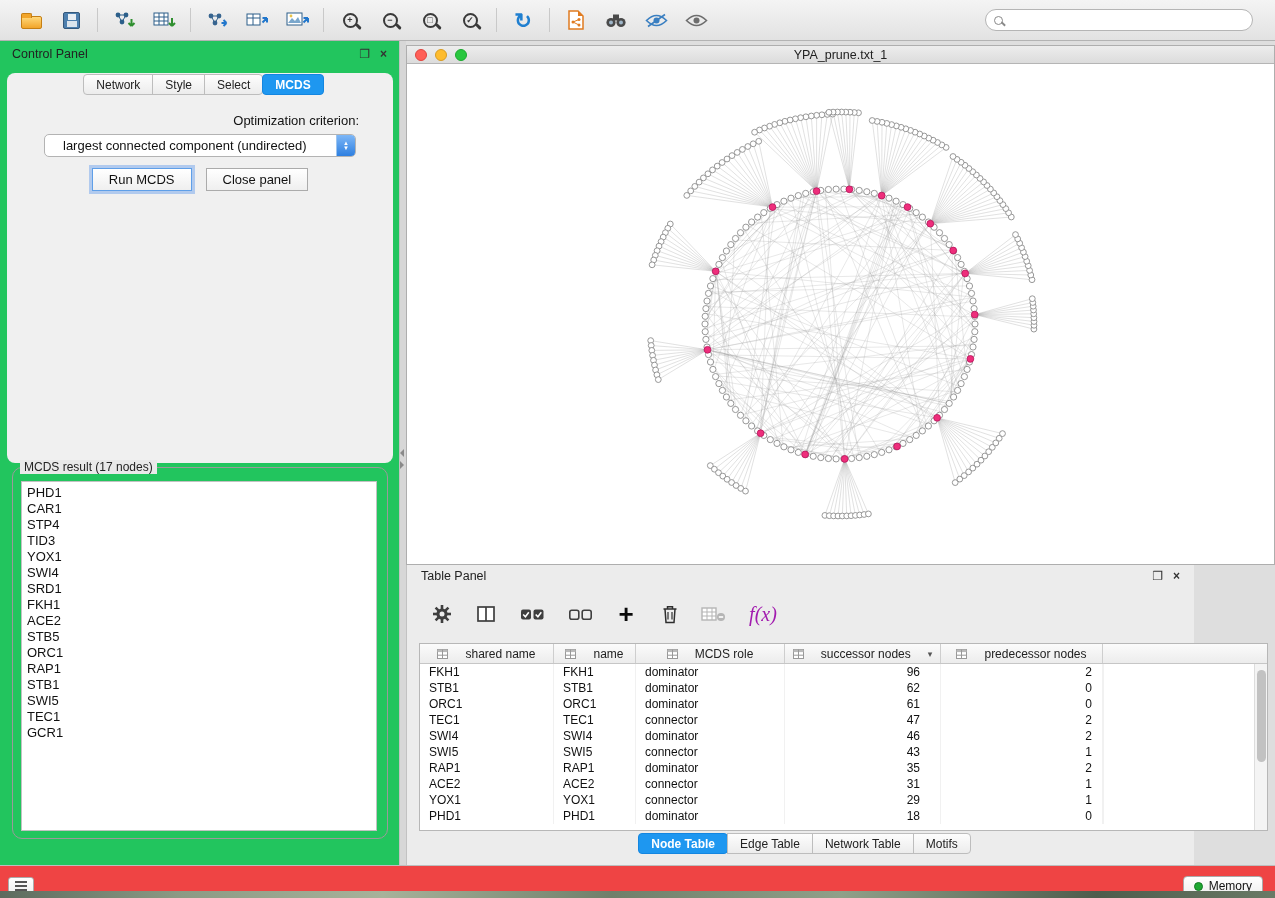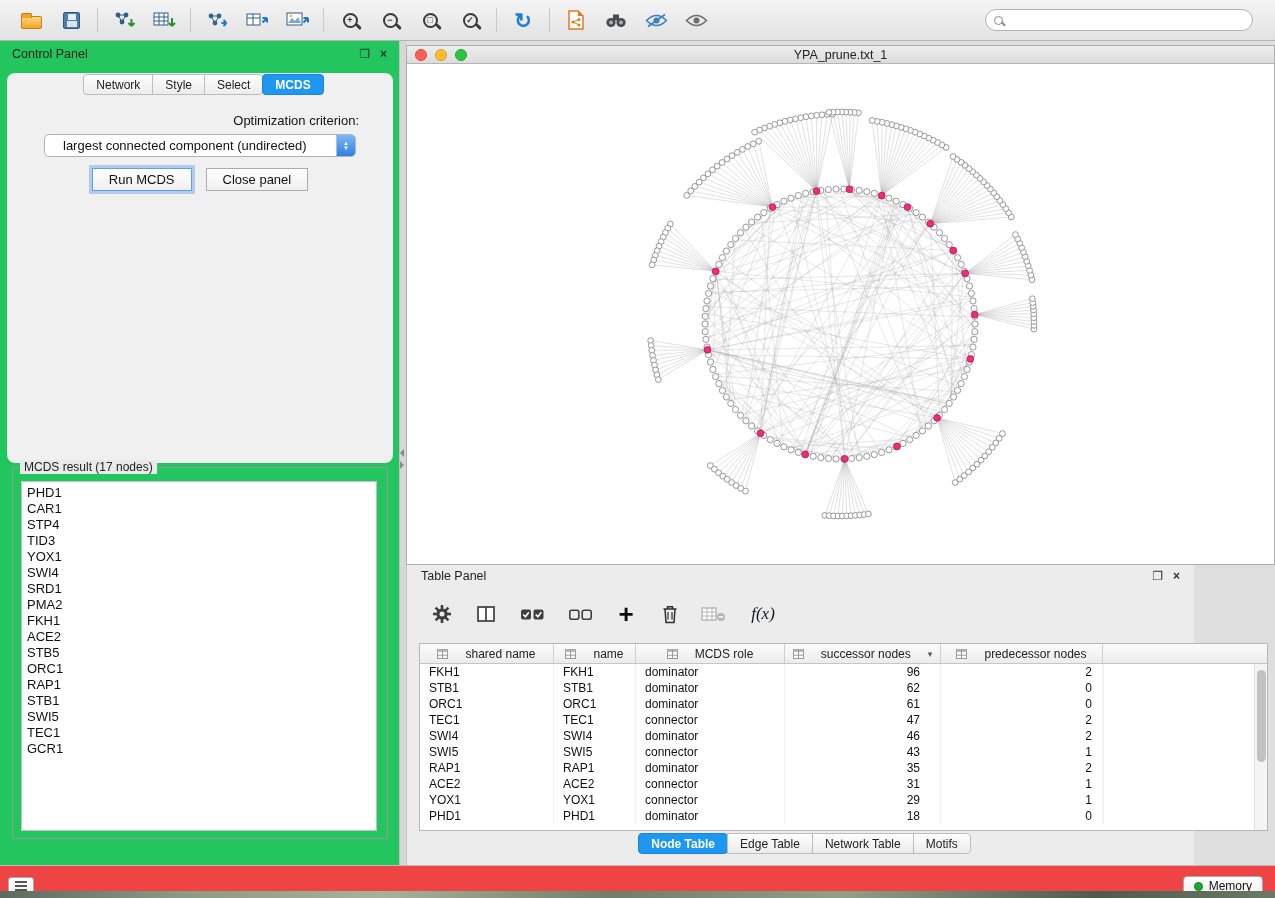--- a/index.html
+++ b/index.html
@@ -35,21 +35,21 @@
   .tab:first-child{border-radius:4px 0 0 4px;margin-left:8px}
   .tab.last{border-radius:0 4px 4px 0}
   .tab.active{background:#1e97f0;color:#fff;border-color:#1486e0;border-radius:4px;font-weight:bold}
   .opt-label{position:absolute;left:0;top:72px;width:359px;text-align:right;font-size:13px;color:#111}
   .combo{position:absolute;left:44px;top:93px;width:312px;height:23px;background:#fff;border:1px solid #b3b3b3;border-radius:5px;display:flex;align-items:center;font-size:13px;color:#111;cursor:pointer;overflow:hidden}
   .combo .cval{flex:1;padding-left:18px;white-space:nowrap}
   .combo .cbtn{width:19px;height:100%;background:linear-gradient(#7db7f7,#2e7fe0);display:flex;flex-direction:column;align-items:center;justify-content:center;color:#fff;font-size:6px;line-height:5px;flex:none;border-left:1px solid #9cc4ef}
   .btnrow{position:absolute;left:0;top:127px;width:400px;display:flex;justify-content:center;gap:14px}
   .btn{height:23px;padding:0 16px;border:1px solid #ababab;border-radius:0;background:linear-gradient(#ffffff,#efefef);font-size:13px;color:#111;cursor:pointer}
   .btn.focusring{border-color:#5f9fe8;box-shadow:0 0 0 3px rgba(100,155,235,.45)}
-  .fieldset{position:absolute;left:12px;top:426px;width:376px;height:372px;border:1px solid #9a9a9a;border-radius:2px}
+  .fieldset{position:absolute;left:12px;top:426px;width:376px;height:372px;border:1px solid #9a9a9a;border-radius:10px}
   .fieldset .legend{position:absolute;top:-8px;left:7px;background:#e9e9e9;padding:0 4px;font-size:12px;color:#222}
   .mcds-list{position:absolute;left:8px;top:13px;width:356px;bottom:7px;background:#fff;border:1px solid #c2c2c2;overflow:hidden;padding:3px 0 0 5px}
   .mcds-item{font-size:13px;line-height:16px;color:#111}
 
   
   .vsplit{position:absolute;left:400px;top:41px;width:6px;height:824px;background:#d7d7d7}
   .vsplit .arr{position:absolute;left:0;width:0;height:0;border-style:solid}
   .arr-l{top:408px;border-width:4px 4px 4px 0;border-color:transparent #8a8a8a transparent transparent}
   .arr-r{top:420px;border-width:4px 0 4px 4px;border-color:transparent transparent transparent #8a8a8a}
 
@@ -62,21 +62,21 @@
   .tl.grn{background:#29c73f;border:1px solid #1ba92f}
   .net-title{position:absolute;left:0;width:100%;text-align:center;font-size:12.5px;font-weight:normal;color:#222;pointer-events:none}
   #network-svg{position:absolute;left:0;top:18px;background:#fff}
 
   
   .table-panel{position:absolute;left:406px;top:565px;width:788px;height:300px;background:#ececec;border-left:1px solid #c2c2c2}
   .tp-head{position:absolute;left:0;top:0;width:100%;height:22px;display:flex;align-items:center;padding:0 14px;font-size:12.5px;color:#222}
   .tp-toolbar{position:absolute;left:0;top:22px;width:100%;height:54px;display:flex;align-items:center;padding-left:22px;gap:18px}
   .ttbtn{background:none;border:none;cursor:pointer;display:flex;align-items:center;justify-content:center;width:26px;height:26px}
   .plus{font-size:26px;font-weight:bold;color:#0a0a0a;line-height:1}
-  .fx{font-family:"Liberation Serif",serif;font-style:italic;font-size:17px;color:#0f172a}
+  .fx{font-family:"Liberation Serif",serif;font-style:italic;font-size:20px;color:#a21caf}
   .tbl{position:absolute;left:12px;top:78px;width:849px;height:188px;background:#fff;border:1px solid #b7b7b7}
   .thead{display:flex;height:20px;border-bottom:1px solid #c6c6c6}
   .thcell{display:flex;align-items:center;justify-content:center;gap:17px;font-size:12px;color:#222;background:linear-gradient(#fbfbfb,#ececec);border-right:1px solid #cecece;cursor:pointer;flex:none}
   .sortchev{font-size:9px;color:#555}
   .c-shared{width:134px}.c-name{width:82px}.c-role{width:149px}.c-succ{width:156px}.c-pred{width:162px}
   .c-fill{flex:1;border-right:none}
   .trow{display:flex;height:16px;line-height:16px;font-size:12px;color:#111}
   .tcell{flex:none;border-right:1px solid #f1f1f1;white-space:nowrap;overflow:hidden}
   .tcell.txt{padding-left:9px}
   .tcell.num{text-align:right}
@@ -240,21 +240,20 @@
     <div class="fieldset">
       <span class="legend">MCDS result (17 nodes)</span>
       <div class="mcds-list">
           <div class="mcds-item">PHD1</div>
           <div class="mcds-item">CAR1</div>
           <div class="mcds-item">STP4</div>
           <div class="mcds-item">TID3</div>
           <div class="mcds-item">YOX1</div>
           <div class="mcds-item">SWI4</div>
           <div class="mcds-item">SRD1</div>
-          <div class="mcds-item">PMA2</div>
           <div class="mcds-item">FKH1</div>
           <div class="mcds-item">ACE2</div>
           <div class="mcds-item">STB5</div>
           <div class="mcds-item">ORC1</div>
           <div class="mcds-item">RAP1</div>
           <div class="mcds-item">STB1</div>
           <div class="mcds-item">SWI5</div>
           <div class="mcds-item">TEC1</div>
           <div class="mcds-item">GCR1</div>
         </div>

